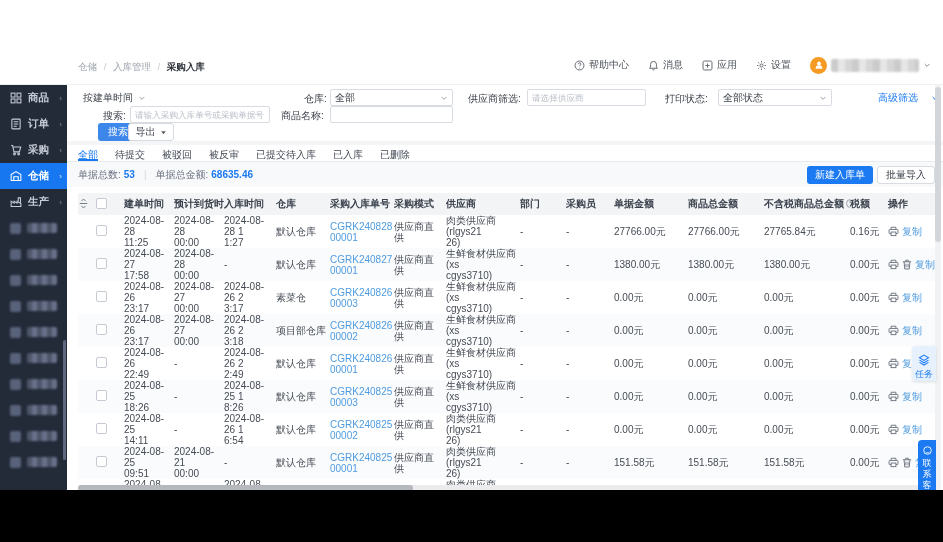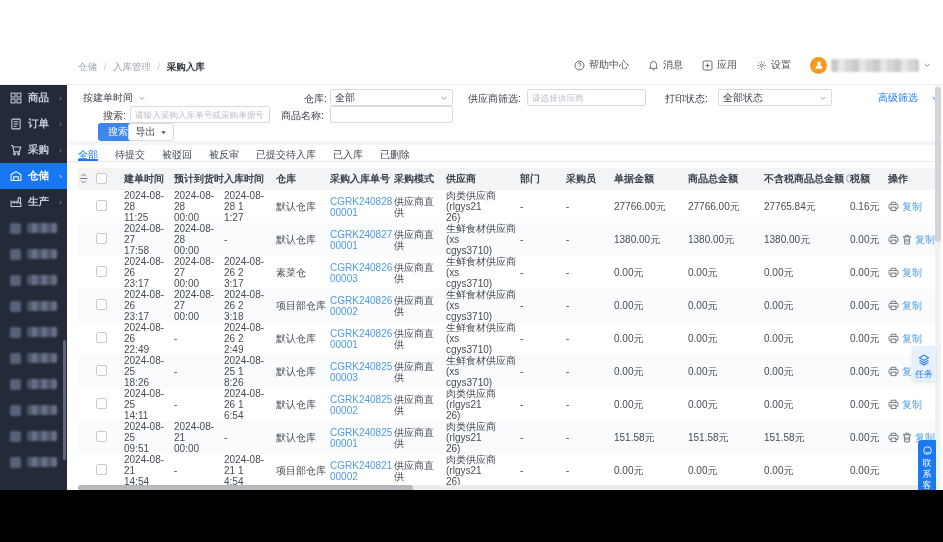--- a/index.html
+++ b/index.html
@@ -360,20 +360,31 @@
     <div class="tabs" id="tabs-bar">
         <span class="tab active">全部</span>
         <span class="tab">待提交</span>
         <span class="tab">被驳回</span>
         <span class="tab">被反审</span>
         <span class="tab">已提交待入库</span>
         <span class="tab">已入库</span>
         <span class="tab">已删除</span>
       </div>
 
+    <div class="summary">
+      <span>单据总数:</span>
+      <b>53</b>
+      <span class="div">|</span>
+      <span>单据总金额:</span>
+      <b>68635.46</b>
+      <span class="sum-actions">
+        <button class="btn btn-create">新建入库单</button>
+        <button class="btn btn-import">批量导入</button>
+      </span>
+    </div>
 
     <table class="grid">
       <colgroup>
         <col style="width:18px">
           <col style="width:28px">
           <col style="width:50px">
         <col style="width:50px">
           <col style="width:52px">
           <col style="width:54px">
         <col style="width:64px">

